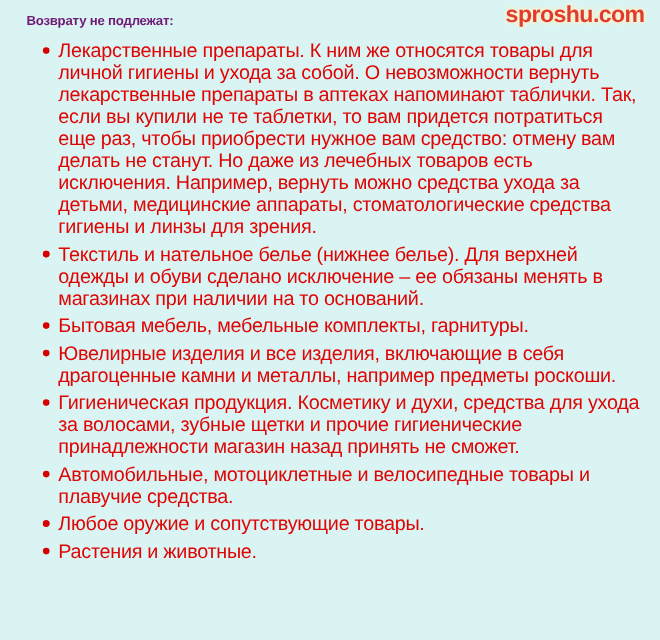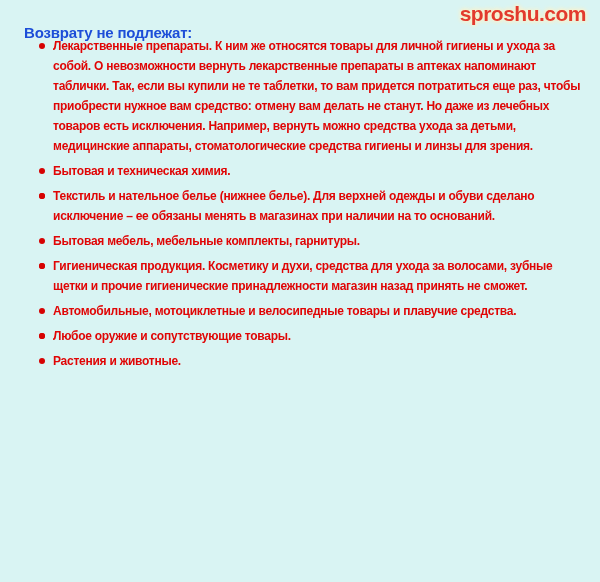--- a/index.html
+++ b/index.html
@@ -10,25 +10,25 @@
     width: 600px;
     height: 582px;
     background: #d9f4f3;
     overflow: hidden;
     position: relative;
     font-family: "Liberation Sans", sans-serif;
   }
   .page-title {
     position: absolute;
     left: 24px;
-    top: 24px;
+    top: 12px;
     margin: 0;
-    font-size: 15px;
+    font-size: 12px;
     font-weight: 700;
-    color: #1d4ed8;
+    color: #701a75;
     letter-spacing: -0.2px;
   }
   .watermark {
     position: absolute;
     right: 14px;
     top: 2px;
     font-size: 21px;
     font-weight: 700;
     color: #e23a2d;
     letter-spacing: -0.5px;
@@ -42,22 +42,22 @@
     position: absolute;
     top: 36px;
     left: 0;
     right: 0;
     margin: 0;
     padding: 0 18px 0 53px;
     list-style: none;
   }
   ul.no-return-list li {
     position: relative;
-    font-size: 12px;
-    font-weight: 700;
+    font-size: 18px;
+    font-weight: 400;
     line-height: 20px;
     letter-spacing: -0.25px;
     color: #e00505;
     margin: 0 0 5px 0;
   }
   ul.no-return-list li .dot {
     position: absolute;
     left: -14px;
     top: 7px;
     width: 6px;
@@ -68,25 +68,24 @@
 </style>
 </head>
 <body>
 
 <div class="page">
   <h1 class="page-title">Возврату не подлежат:</h1>
   <div class="watermark">sproshu.com</div>
 
   <ul class="no-return-list">
     <li><span class="dot"></span><span>Лекарственные препараты. К ним же относятся товары для личной гигиены и ухода за собой. О невозможности вернуть лекарственные препараты в аптеках напоминают таблички. Так, если вы купили не те таблетки, то вам придется потратиться еще раз, чтобы приобрести нужное вам средство: отмену вам делать не станут. Но даже из лечебных товаров есть исключения. Например, вернуть можно средства ухода за детьми, медицинские аппараты, стоматологические средства гигиены и линзы для зрения.</span></li>
-    <li><span class="dot"></span><span>Бытовая и техническая химия.</span></li>
     <li><span class="dot"></span></li>
     <li><span class="dot"></span><span>Текстиль и нательное белье (нижнее белье). Для верхней одежды и обуви сделано исключение – ее обязаны менять в магазинах при наличии на то оснований.</span></li>
     <li><span class="dot"></span><span>Бытовая мебель, мебельные комплекты, гарнитуры.</span></li>
-    <li><span class="dot"></span></li>
+    <li><span class="dot"></span><span>Ювелирные изделия и все изделия, включающие в себя драгоценные камни и металлы, например предметы роскоши.</span></li>
     <li><span class="dot"></span><span>Гигиеническая продукция. Косметику и духи, средства для ухода за волосами, зубные щетки и прочие гигиенические принадлежности магазин назад принять не сможет.</span></li>
     <li><span class="dot"></span><span>Автомобильные, мотоциклетные и велосипедные товары и плавучие средства.</span></li>
     <li><span class="dot"></span></li>
     <li><span class="dot"></span><span>Любое оружие и сопутствующие товары.</span></li>
     <li><span class="dot"></span><span>Растения и животные.</span></li>
 
   </ul>
 </div>
 
 </body></html>

